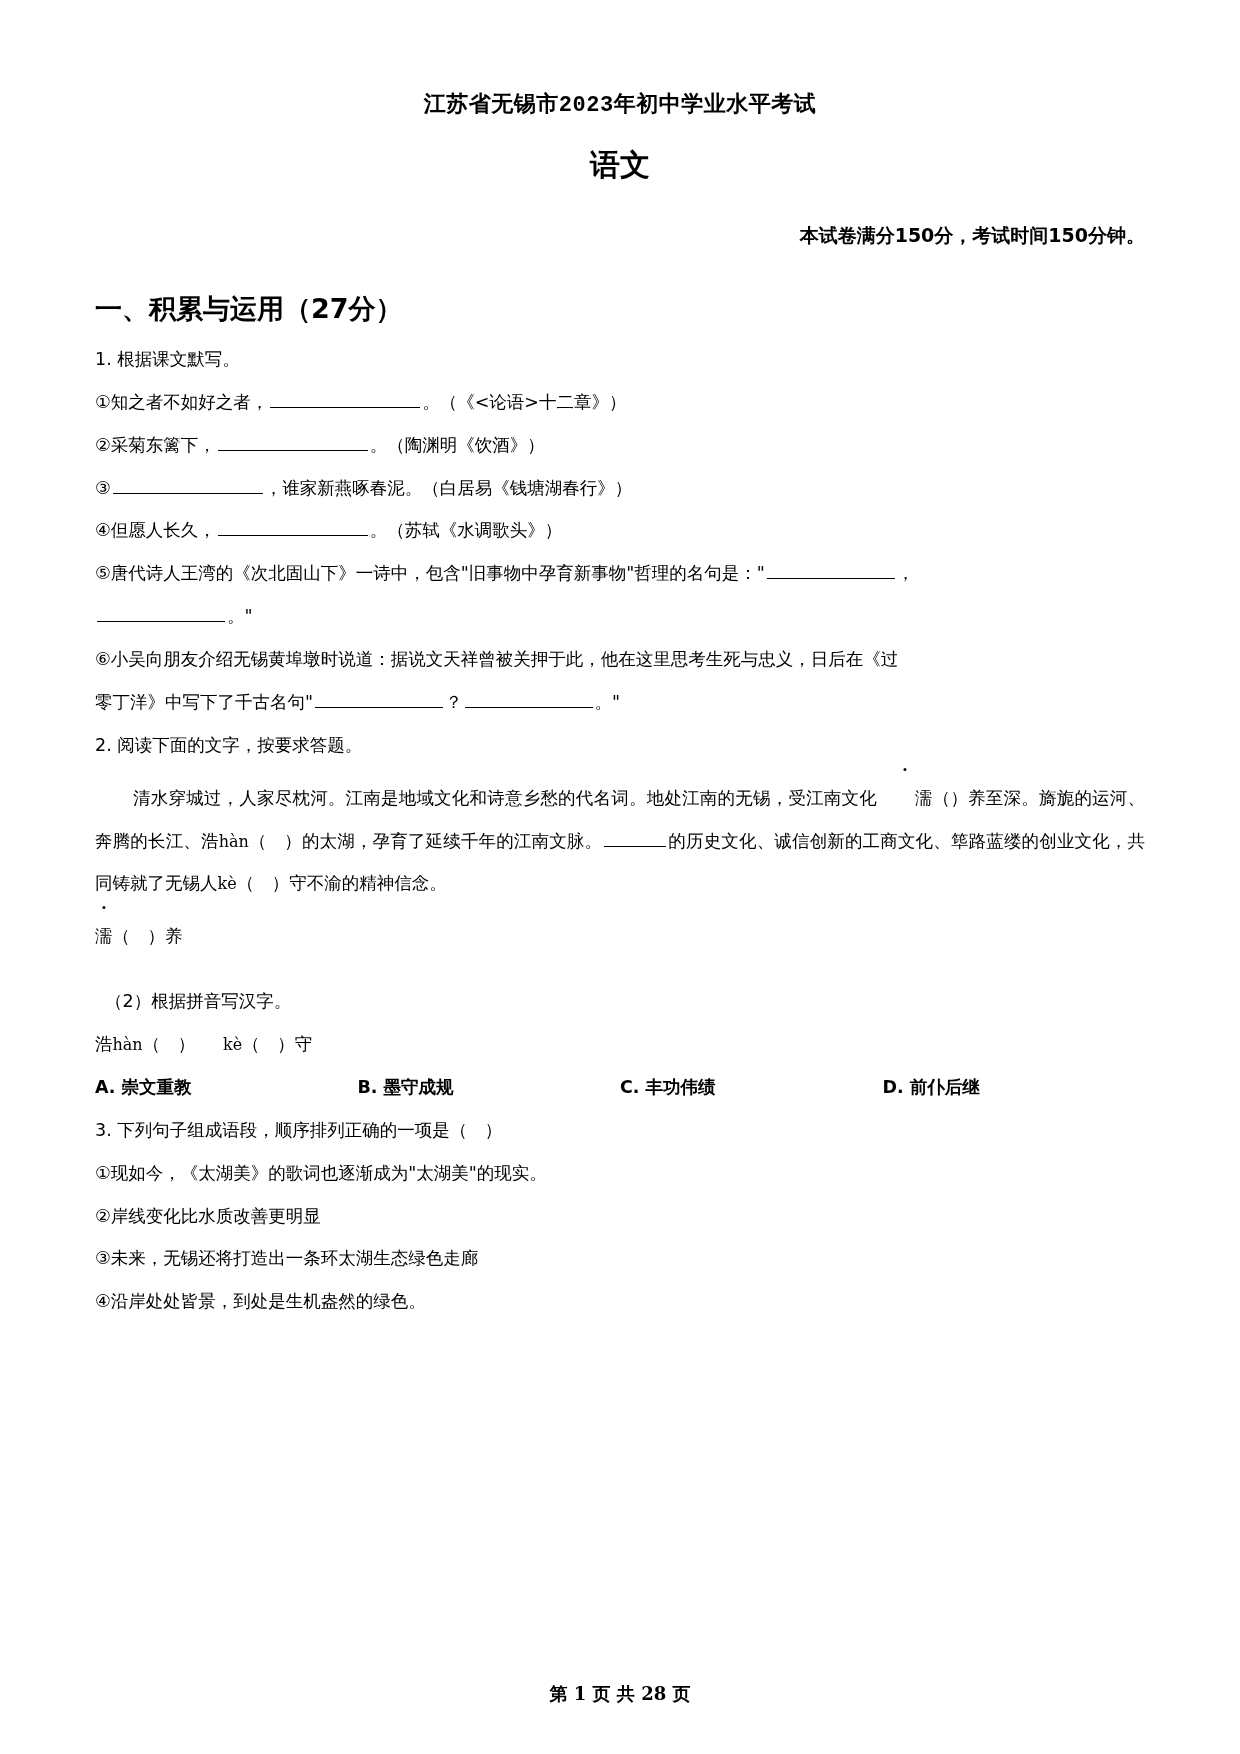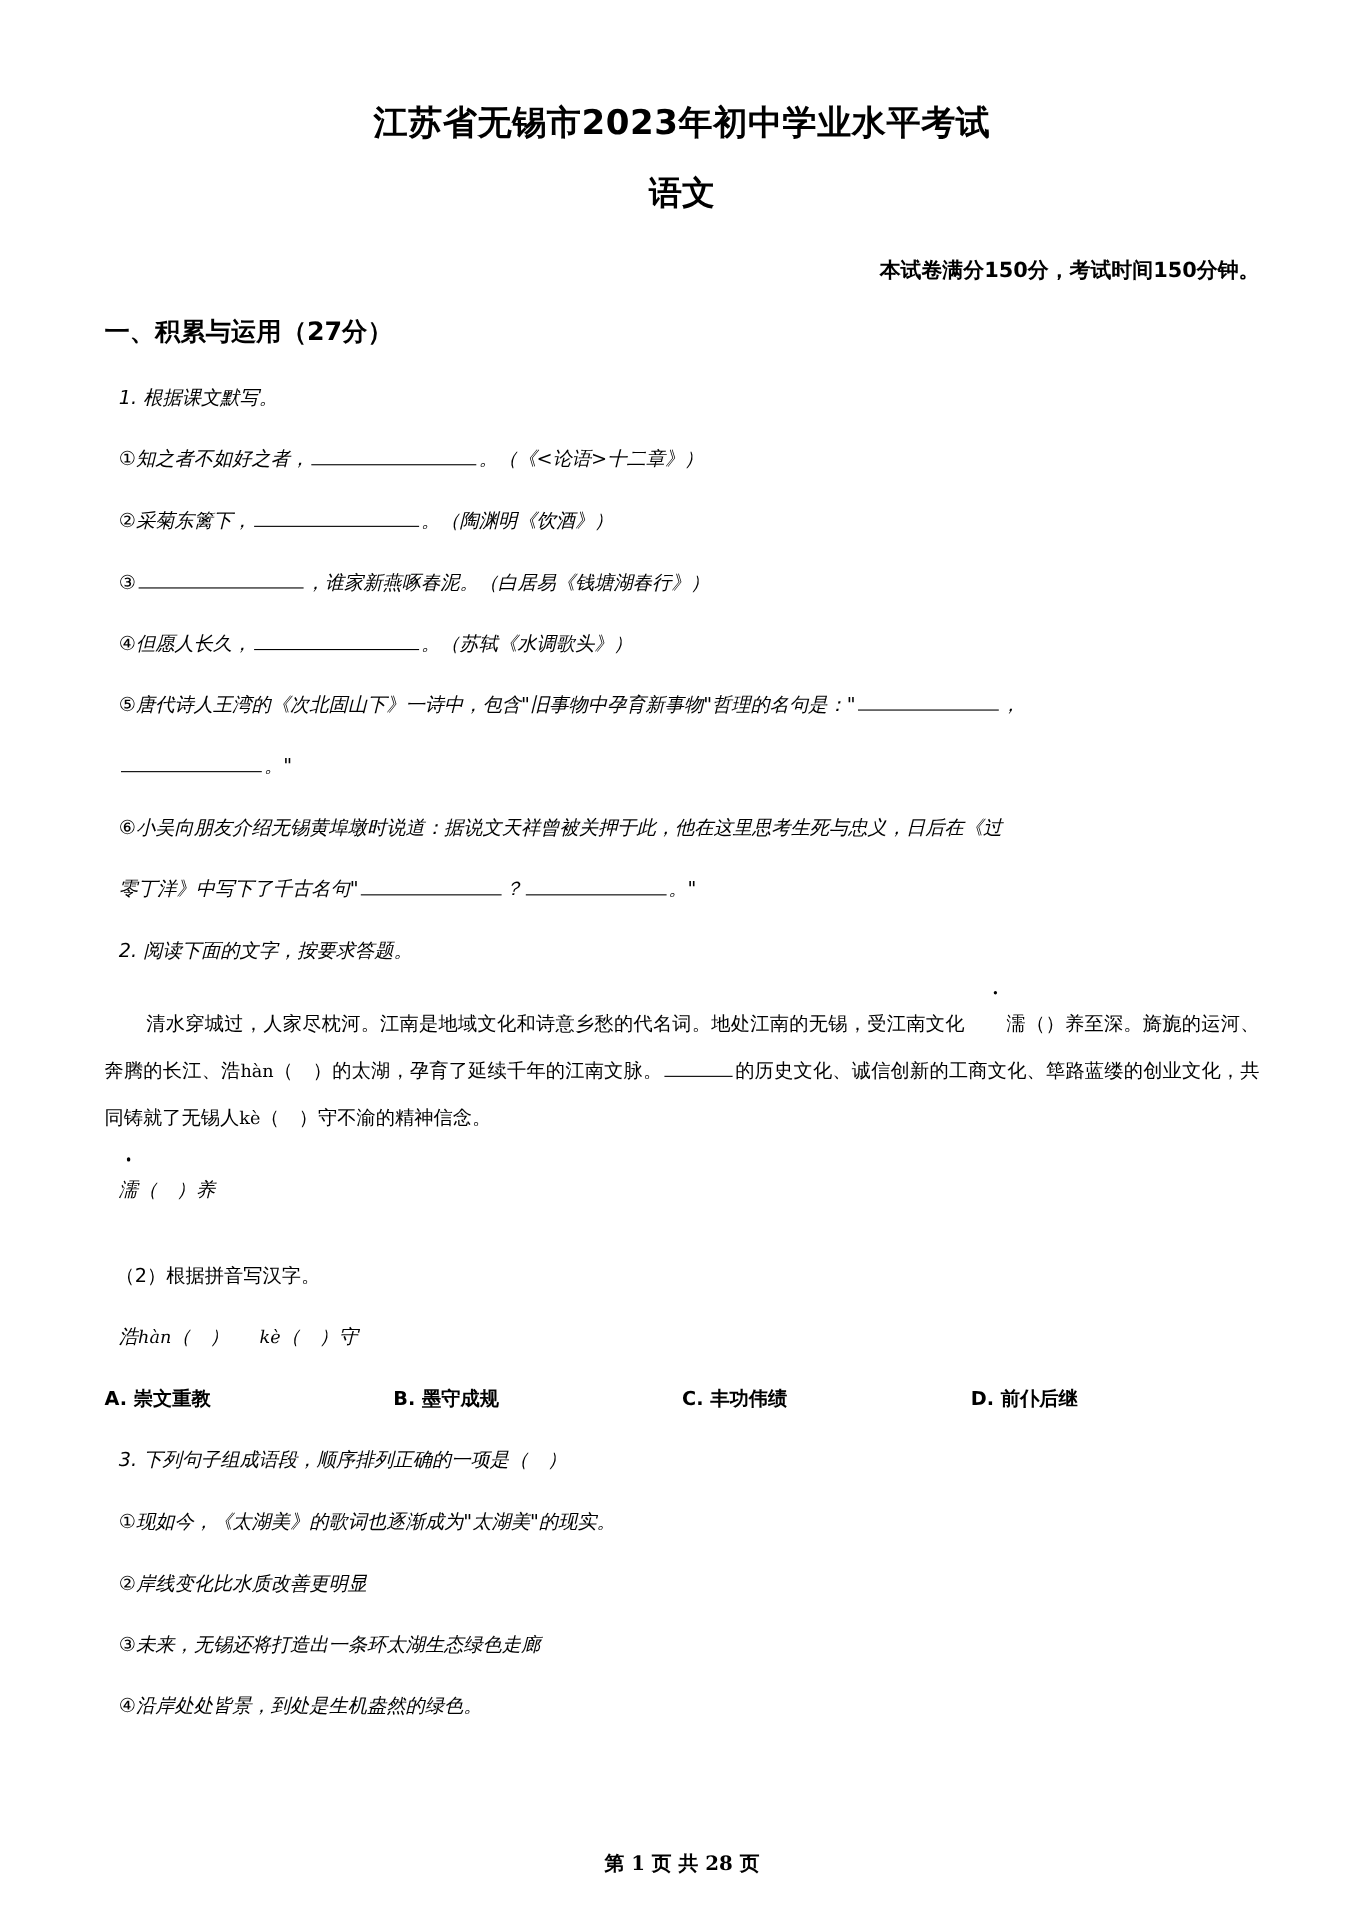--- a/index.html
+++ b/index.html
@@ -21,52 +21,52 @@
     padding: 0 95px;
     overflow: hidden;
   }
 
   
   .title-block {
     padding-top: 92px;
     text-align: center;
   }
   .doc-title {
-    font-size: 31px;
+    font-size: 22px;
     font-weight: bold;
     letter-spacing: 0.5px;
     line-height: 1.3;
     white-space: nowrap;
+    font-family: Liberation Mono, monospace;
   }
   .doc-subject {
     font-size: 30px;
     font-weight: bold;
     margin-top: 24px;
     line-height: 1.3;
   }
   .doc-note {
     font-size: 19px;
     font-weight: bold;
     margin-top: 38px;
     line-height: 1.4;
     text-align: right;
   }
 
   
   .section-heading {
-    font-size: 23px;
-    font-weight: bold;
-    margin-top: 26px;
+    font-size: 27px;
+    font-weight: bold;
+    margin-top: 42px;
     line-height: 1.4;
   }
   .q-tight {
     font-size: 17.5px;
     line-height: 2.45;
-    margin: 13px;
-    font-style: italic;
+    margin: 0;
   }
   .sub-q {
     font-size: 17.5px;
     line-height: 2.45;
     margin: 0;
     padding-left: 10px;
   }
 
   .passage {
     font-size: 17.5px;

